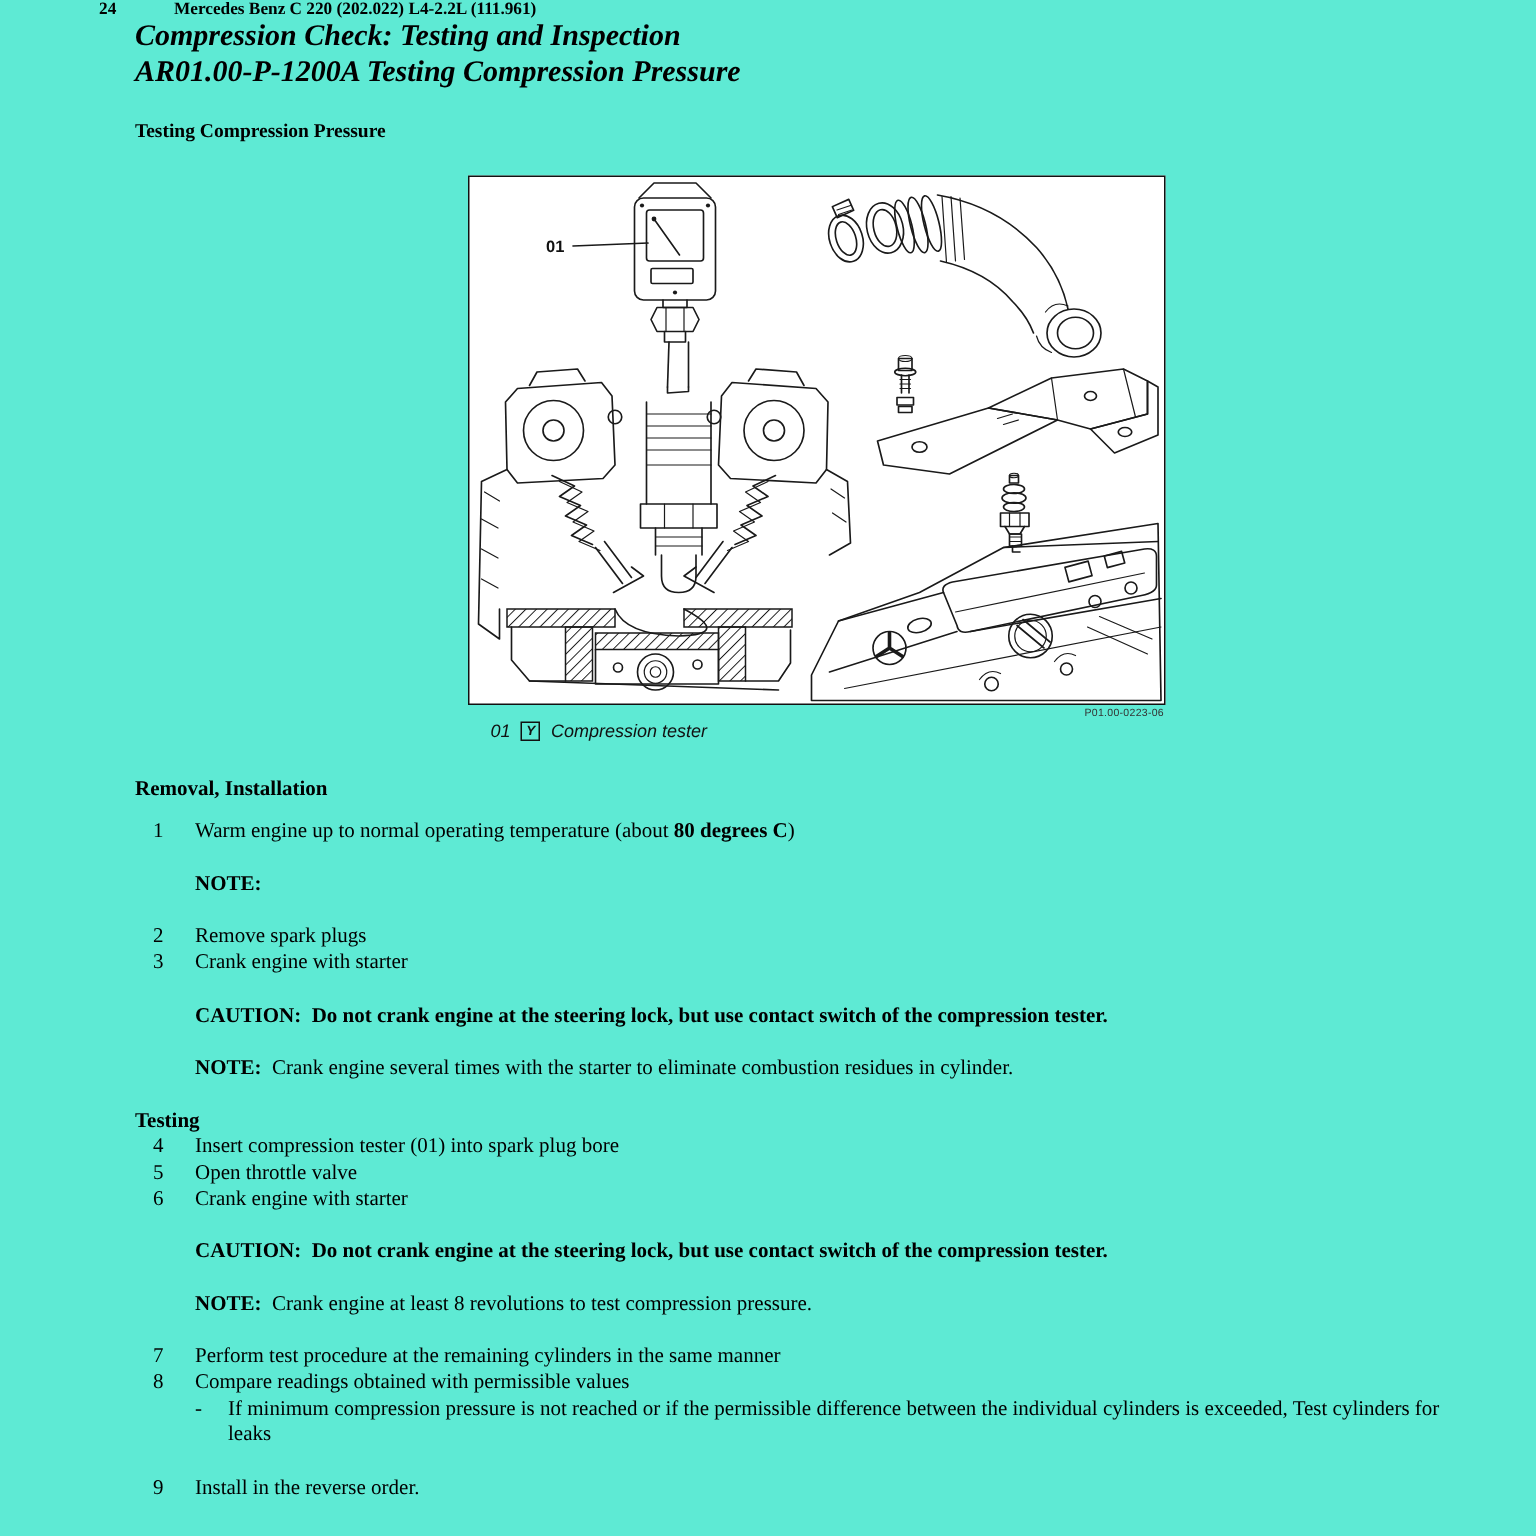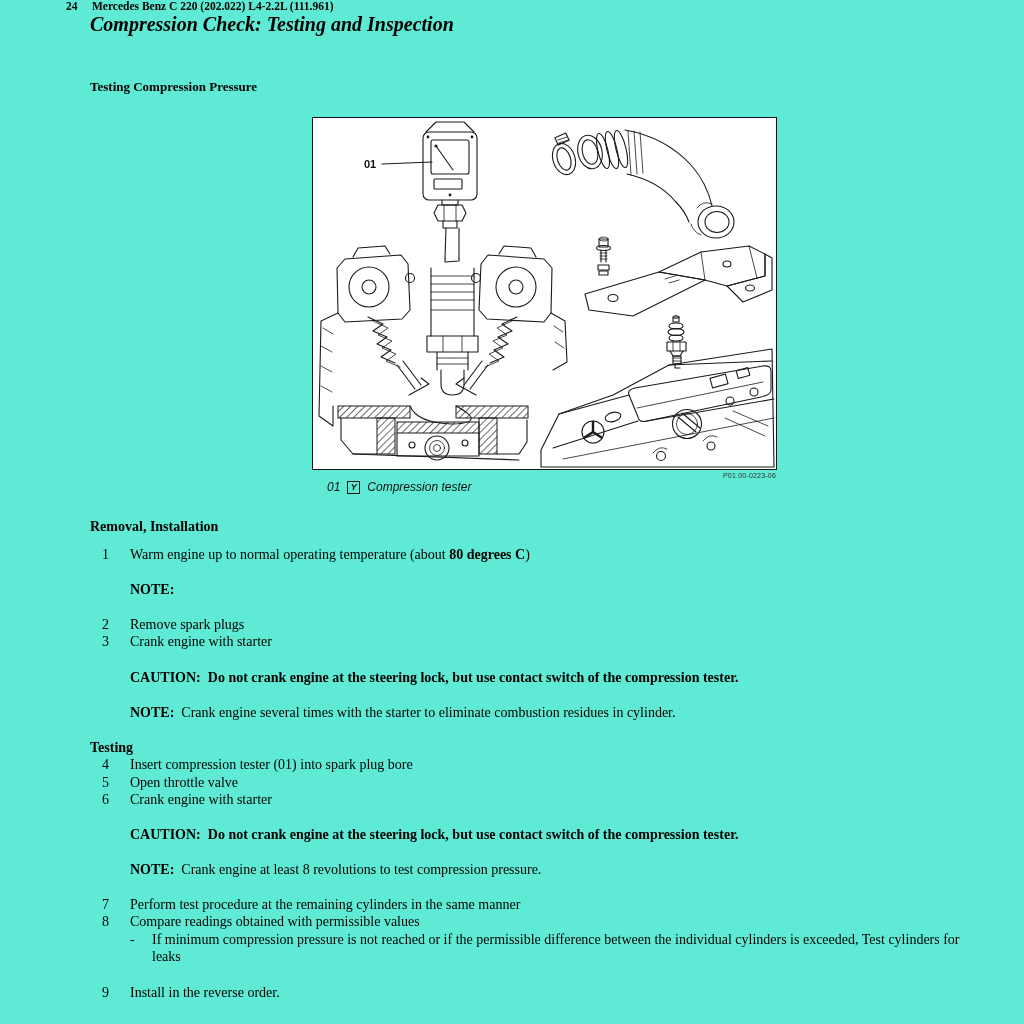--- a/index.html
+++ b/index.html
@@ -2,21 +2,21 @@
 <html><head>
 <meta charset="utf-8">
 <style>
   html,body{margin:0;padding:0;background:#fff;}
   #page{position:relative;width:1024px;height:1024px;background:#5eead4;overflow:hidden;
         font-family:"Liberation Serif",serif;color:#000;}
   .abs{position:absolute;}
   
   .hdr{top:0px;font-size:11.5px;font-weight:bold;line-height:13px;}
   .hdr-num{left:66px;}
-  .hdr-veh{left:92px;}
+  .hdr-veh{left:116px;}
   .title{left:90px;font-size:20px;font-weight:bold;line-height:24px;white-space:nowrap;font-style:italic;}
   .title1{top:12px;}
   .title2{top:36px;}
   .sechead{left:90px;top:79px;font-size:13px;font-weight:bold;text-align:center;}
   
   .figure{left:312px;top:117px;width:465px;height:353px;border:1px solid #111;box-sizing:border-box;background:#fff;}
   .figid{left:312px;top:472px;width:464px;text-align:right;font-family:"Liberation Sans",sans-serif;
          font-size:7px;color:#333;letter-spacing:.2px;}
   .caption{left:327px;top:480px;display:flex;align-items:center;gap:7px;
            font-family:"Liberation Sans",sans-serif;font-style:italic;font-size:12px;color:#111;}
@@ -39,20 +39,21 @@
 </style>
 </head>
 <body>
 
 <div id="page">
 
   <div class="abs hdr hdr-num">24</div>
   <div class="abs hdr hdr-veh">Mercedes Benz C 220 (202.022) L4-2.2L (111.961)</div>
 
   <div class="abs title title1">Compression Check: Testing and Inspection</div>
+  <div class="abs title title2">AR01.00-P-1200A Testing Compression Pressure</div>
   <div class="abs sechead">Testing Compression Pressure</div>
 
   <div class="abs figure">
     <svg width="463" height="351" viewBox="0 0 463 351">
       <defs>
         <pattern id="h" width="5" height="5" patternUnits="userSpaceOnUse" patternTransform="rotate(45)">
           <line x1="0" y1="0" x2="0" y2="5" stroke="#1a1a1a" stroke-width="1.3"></line>
         </pattern>
       </defs>
 

